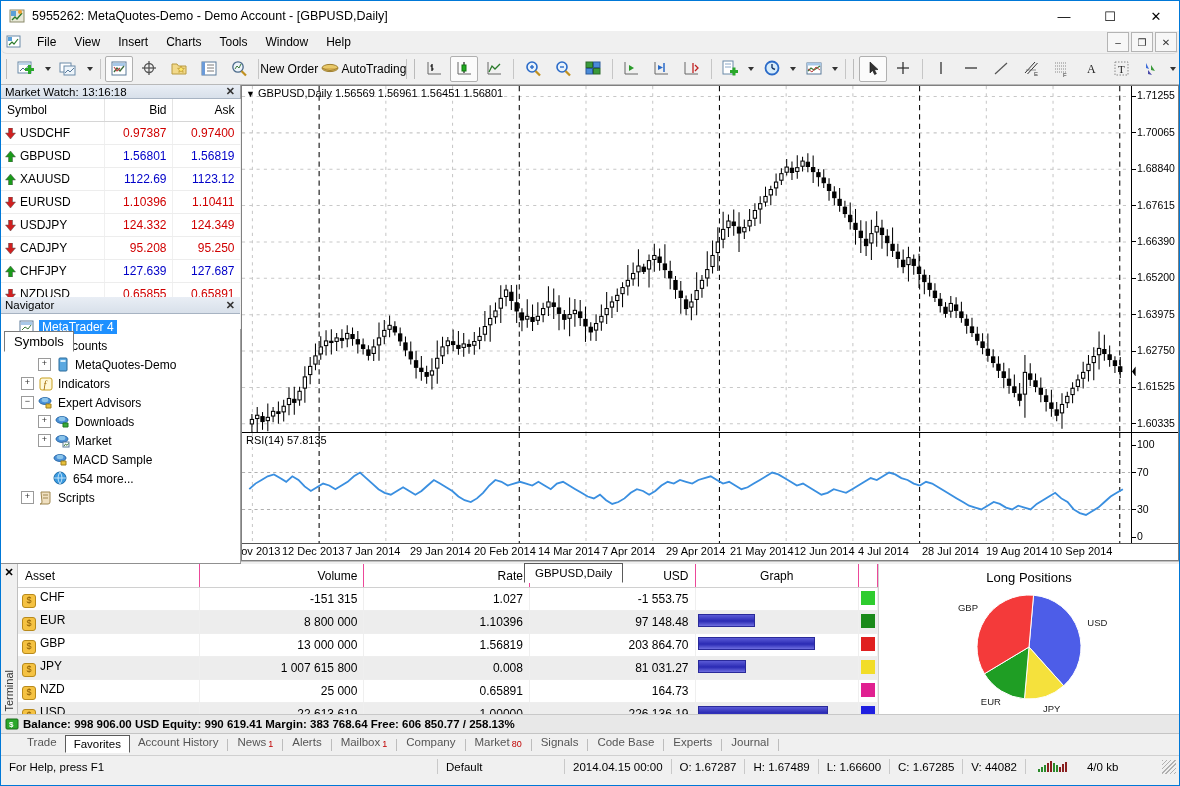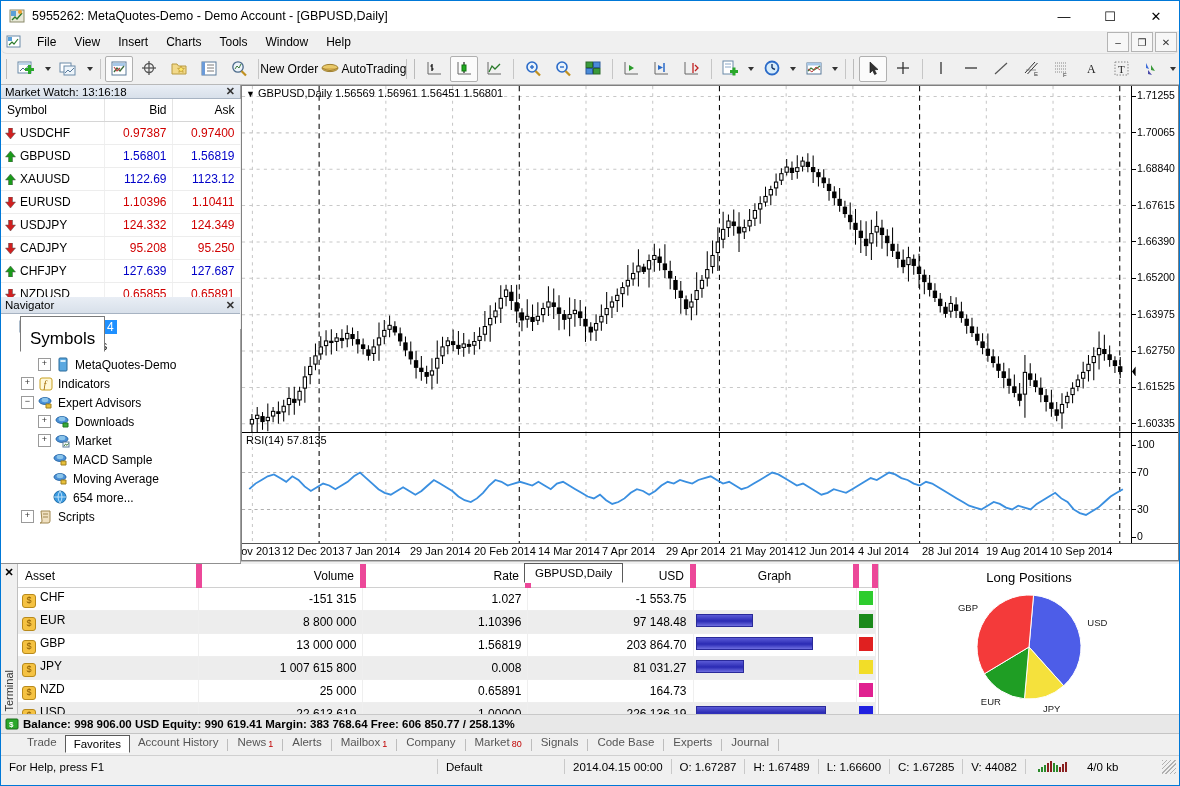--- a/index.html
+++ b/index.html
@@ -52,21 +52,21 @@
   .mw-table{width:100%;border-collapse:collapse;table-layout:fixed;font-size:12px;}
   .mw-table th{height:20px;background:#fff;border-bottom:1px solid #d6d6d6;border-right:1px solid #e4e4e4;
     font-weight:normal;text-align:right;padding-right:5px;}
   .mw-table th.l{text-align:left;padding-left:6px;}
   .mw-table td{height:20px;border-bottom:1px solid #ededed;border-right:1px solid #f0f0f0;
     text-align:right;padding-right:5px;white-space:nowrap;}
   .mw-table td.sym{text-align:left;padding-left:4px;}
   .up{color:#d00000;} .dn{color:#0000c8;}
   .arrow{display:inline-block;width:11px;height:11px;margin-right:4px;vertical-align:-2px;}
   .tabs-strip{height:21px;background:#f0f0f0;display:flex;align-items:flex-end;border-top:1px solid #c8c8c8;padding-left:3px;}
-  .tab{font-size:17px;padding:12px 9px 2px 9px;color:#666;border:1px solid transparent;margin-left:16px;}
+  .tab{font-size:13px;padding:2px 9px 2px 9px;color:#666;border:1px solid transparent;}
   .tab.sel{background:#fff;border:1px solid #7a7a7a;border-bottom-color:#fff;color:#000;position:relative;top:1px;}
   .tabdiv{width:1px;height:12px;background:#b5b5b5;align-self:center;margin:0 2px;}
 
   
   .nav{flex:1;display:flex;flex-direction:column;background:#fff;}
   .nav-tree{flex:1;overflow:hidden;padding:3px 0 0 3px;font-size:12px;}
   .tn{display:flex;align-items:center;height:19px;white-space:nowrap;}
   .tn .exp{width:11px;height:11px;border:1px solid #9a9a9a;background:#fff;
     font-size:9px;line-height:9px;text-align:center;color:#333;margin-right:4px;flex:none;}
   .tn .noexp{width:11px;margin-right:4px;flex:none;}
@@ -88,21 +88,21 @@
   .ct-arrows{margin-left:auto;display:flex;align-items:center;height:100%;padding-right:4px;color:#888;font-size:9px;gap:7px;}
 
   
   .terminal{height:auto;background:#f0f0f0;display:flex;flex-direction:column;border-top:1px solid #909090;}
   .term-row{display:flex;height:150px;}
   .term-left{width:16px;background:#f0f0f0;border-right:1px solid #c0c0c0;position:relative;}
   .term-left .vx{font-size:11px;font-weight:bold;text-align:center;margin-top:2px;}
   .term-left .vt{position:absolute;bottom:2px;left:2px;writing-mode:vertical-rl;transform:rotate(180deg);font-size:11px;color:#333;}
   .exp-table{flex:1;background:#fff;overflow:hidden;}
   .et{width:100%;border-collapse:collapse;table-layout:fixed;font-size:12px;}
-  .et th{height:21px;font-weight:normal;background:#fff;border-bottom:1px solid #d0d0d0;border-right:6px solid #ec4899;
+  .et th{height:21px;font-weight:normal;background:#fff;border-bottom:1px solid #d0d0d0;border-right:1px solid #ec4899;
     text-align:right;padding-right:6px;}
   .et th.l{text-align:left;padding-left:7px;}
   .et th.c{text-align:center;padding:0;}
   .et td{height:20px;border-bottom:1px solid #eee;border-right:1px solid #efefef;text-align:right;padding-right:6px;white-space:nowrap;}
   .et td.l{text-align:left;padding-left:4px;}
   .et tr.alt td{background:#ededed;}
   .coin{display:inline-block;width:12px;height:12px;border-radius:3px;background:#f5c242;border:1px solid #b88a1c;
     font-size:9px;line-height:11px;text-align:center;color:#8a5a00;margin-right:4px;vertical-align:-2px;}
   .gbar{height:11px;background:linear-gradient(to bottom,#5b5bd6,#2a2ab4 55%,#6f6fe0);display:inline-block;border:1px solid #2a2a9a;}
   .swatch{width:14px;height:14px;display:inline-block;}
@@ -615,29 +615,20 @@
               <span class="txt">Market</span>
             </div>
             <div class="tn" style="padding-left: 34px;">
               <span class="noexp"></span>
               <span class="ico"><svg width="15" height="15" viewBox="0 0 15 15">
                   <ellipse cx="7" cy="6" rx="6" ry="3.4" fill="#4a90d8" stroke="#2a6aa8"></ellipse>
                   <ellipse cx="7" cy="5" rx="3.4" ry="2.2" fill="#8ac4ea"></ellipse>
                   <path d="M8 9 l5 0 l0 4 l-5 0z" fill="#e8c03a" stroke="#a08020"></path>
                 </svg></span>
               <span class="txt">MACD Sample</span>
-            </div>
-            <div class="tn" style="padding-left: 34px;">
-              <span class="noexp"></span>
-              <span class="ico"><svg width="15" height="15" viewBox="0 0 15 15">
-                  <ellipse cx="7" cy="6" rx="6" ry="3.4" fill="#4a90d8" stroke="#2a6aa8"></ellipse>
-                  <ellipse cx="7" cy="5" rx="3.4" ry="2.2" fill="#8ac4ea"></ellipse>
-                  <path d="M8 9 l5 0 l0 4 l-5 0z" fill="#e8c03a" stroke="#a08020"></path>
-                </svg></span>
-              <span class="txt">Moving Average</span>
             </div>
             <div class="tn" style="padding-left: 34px;">
               <span class="noexp"></span>
               <span class="ico"><svg width="15" height="15" viewBox="0 0 15 15">
                   <circle cx="7" cy="7" r="6" fill="#3a9ae0" stroke="#1a6aa8"></circle>
                   <path d="M1 7 h12 M7 1 q4 6 0 12 M7 1 q-4 6 0 12" stroke="#d8f0ff" fill="none" stroke-width=".8"></path>
                 </svg></span>
               <span class="txt">654 more...</span>
             </div>
             <div class="tn" style="padding-left: 17px;">

